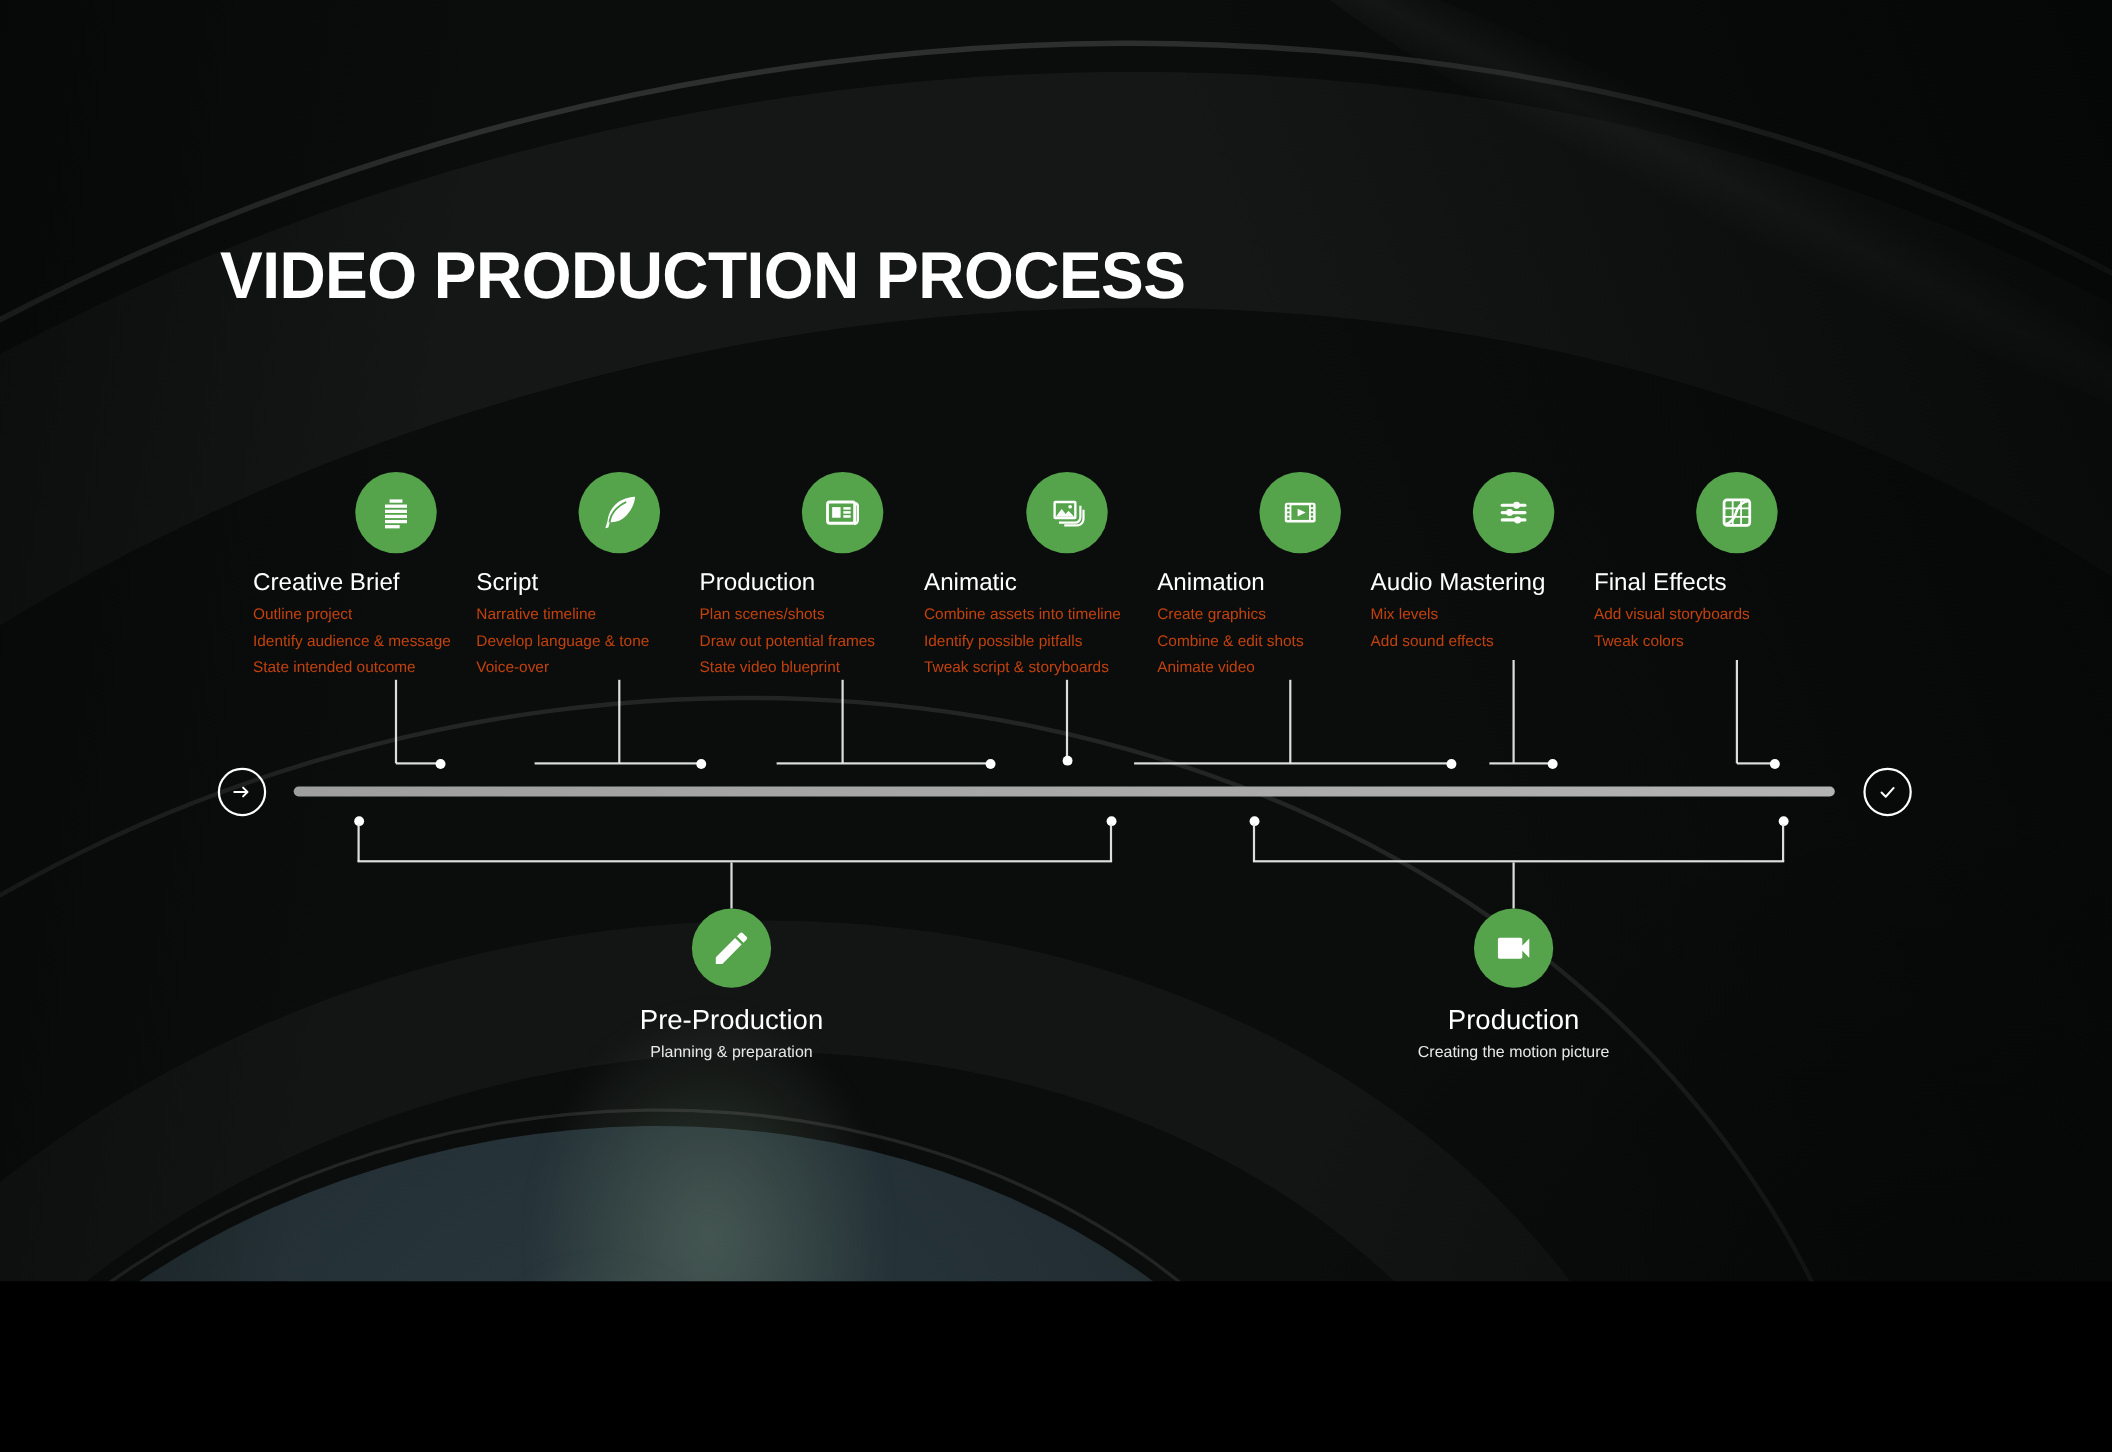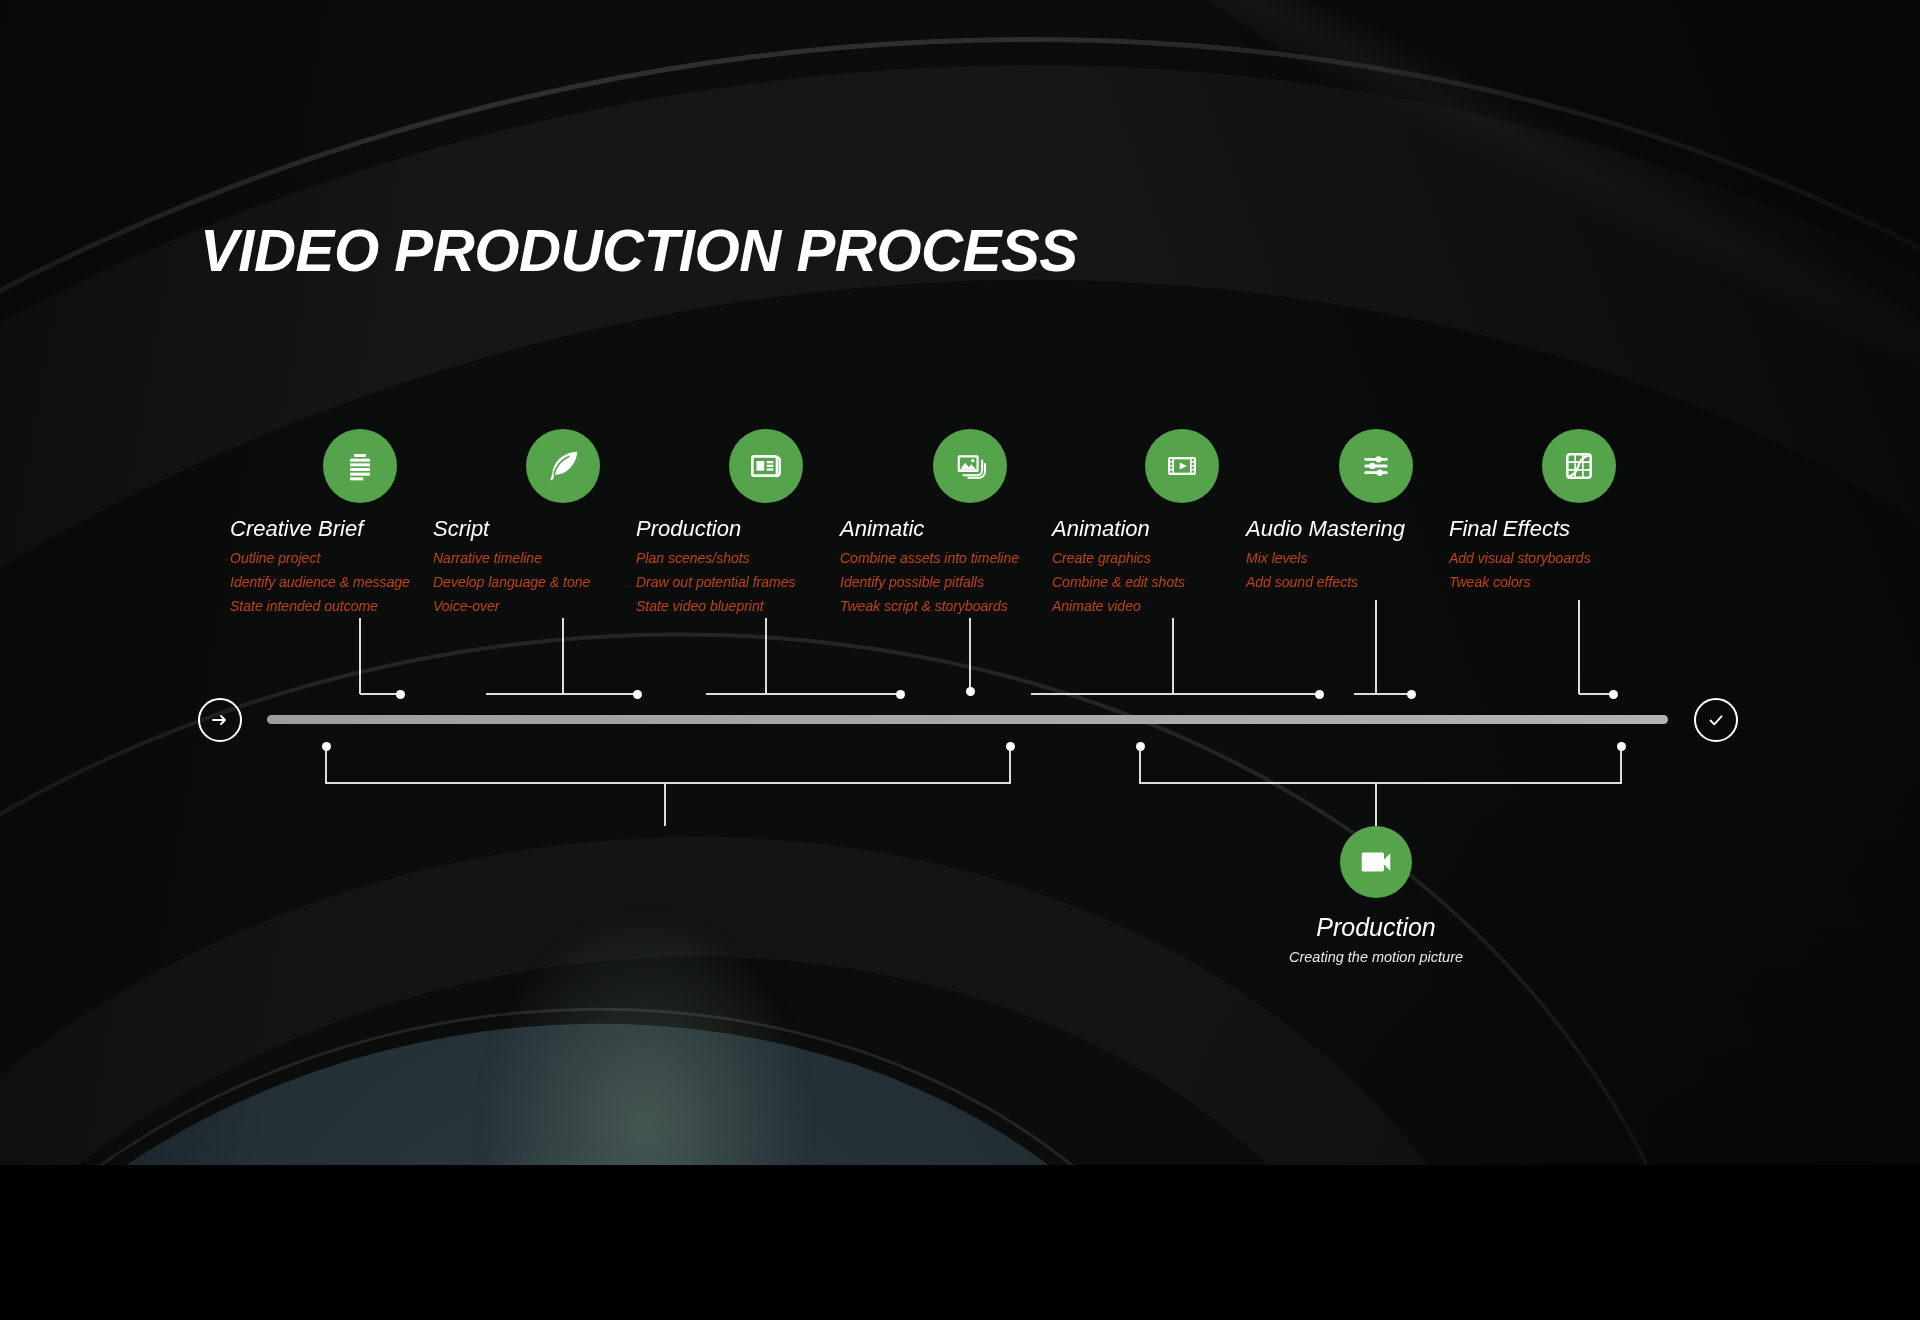--- a/index.html
+++ b/index.html
@@ -2,21 +2,20 @@
 <html><head>
 <meta charset="utf-8">
 <style>
   * { margin:0; padding:0; box-sizing:border-box; }
   html,body { background:#000; }
   #canvas {
     position:relative; width:1920px; height:1165px; overflow:hidden;
     background:#0b0d0d;
     font-family:"Liberation Sans", sans-serif;
     color:#fff;
-    font-style:italic;
   }
 
   
   .bg { position:absolute; inset:0; overflow:hidden; }
   .ring { position:absolute; border-radius:50%; }
   .ring-a  { width:3600px; height:2900px; left:-950px; top:88px;
              border:215px solid rgba(255,255,255,0.045); transform:rotate(-14deg); }
   .ring-a2 { width:3660px; height:2950px; left:-985px; top:60px;
              border:5px solid rgba(255,255,255,0.14); transform:rotate(-14deg); }
   .ring-b  { width:2300px; height:1900px; left:-560px; top:642px;
@@ -290,20 +289,29 @@
     <div class="vl" style="left:664px;top:784px;height:42px"></div>
 
     <div class="dot" style="left:1135.5px;top:741.5px"></div>
     <div class="dot" style="left:1616.5px;top:741.5px"></div>
     <div class="vl" style="left:1139px;top:749px;height:34px"></div>
     <div class="vl" style="left:1620px;top:749px;height:34px"></div>
     <div class="hl" style="left:1139px;top:782px;width:483px"></div>
     <div class="vl" style="left:1375px;top:784px;height:42px"></div>
   </div>
 
+  <div class="phase" style="left:515px">
+    <div class="gcirc gcirc-sm">
+      <svg width="38" height="38" viewBox="0 0 24 24">
+        <path fill="#fff" d="M3 17.25V21h3.75L17.81 9.94l-3.75-3.75L3 17.25zM20.71 7.04c.39-.39.39-1.02 0-1.41l-2.34-2.34a.9959.9959 0 0 0-1.41 0l-1.83 1.83 3.75 3.75 1.83-1.83z"></path>
+      </svg>
+    </div>
+    <div class="phase-title">Pre-Production</div>
+    <div class="phase-desc">Planning &amp; preparation</div>
+  </div>
 
   <div class="phase" style="left:1226px">
     <div class="gcirc gcirc-sm">
       <svg width="38" height="38" viewBox="0 0 24 24">
         <path fill="#fff" d="M17 10.5V7c0-.55-.45-1-1-1H4c-.55 0-1 .45-1 1v10c0 .55.45 1 1 1h12c.55 0 1-.45 1-1v-3.5l4 4v-11l-4 4z"></path>
       </svg>
     </div>
     <div class="phase-title">Production</div>
     <div class="phase-desc">Creating the motion picture</div>
   </div>

